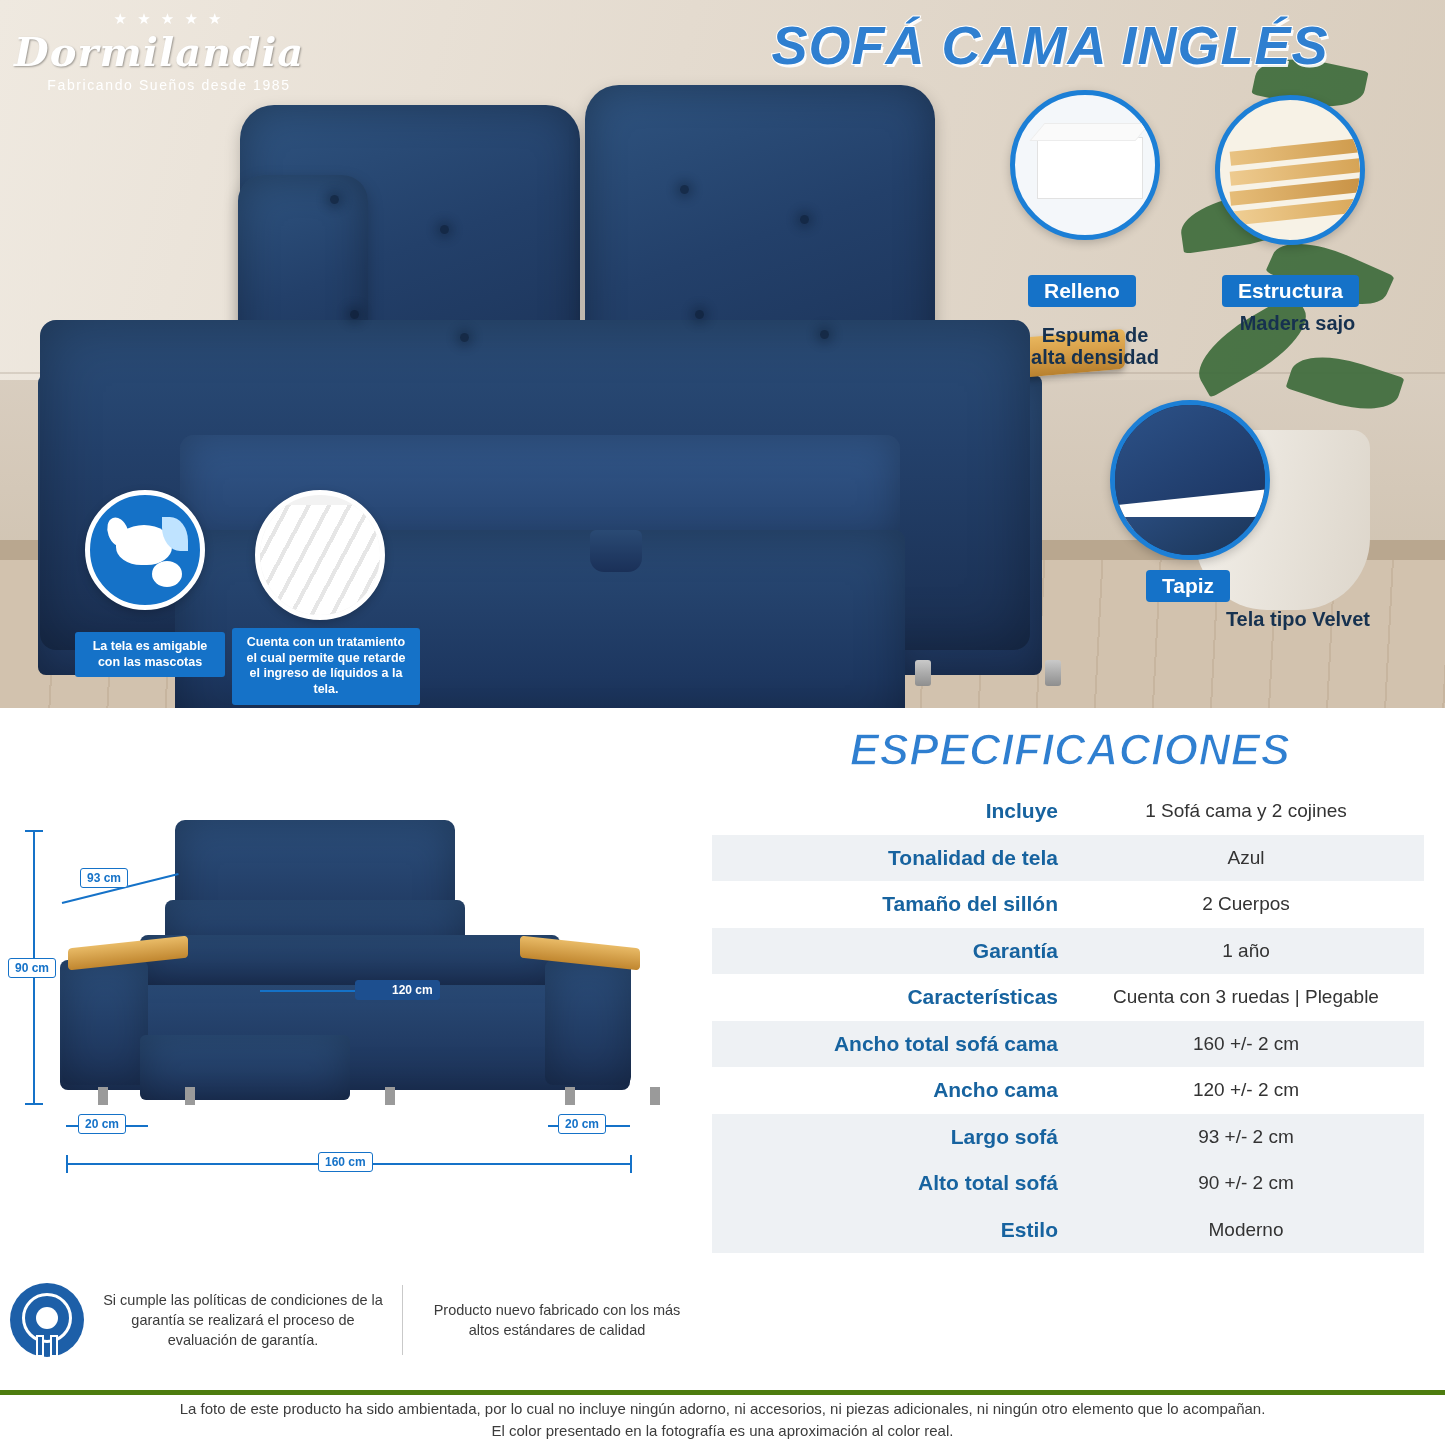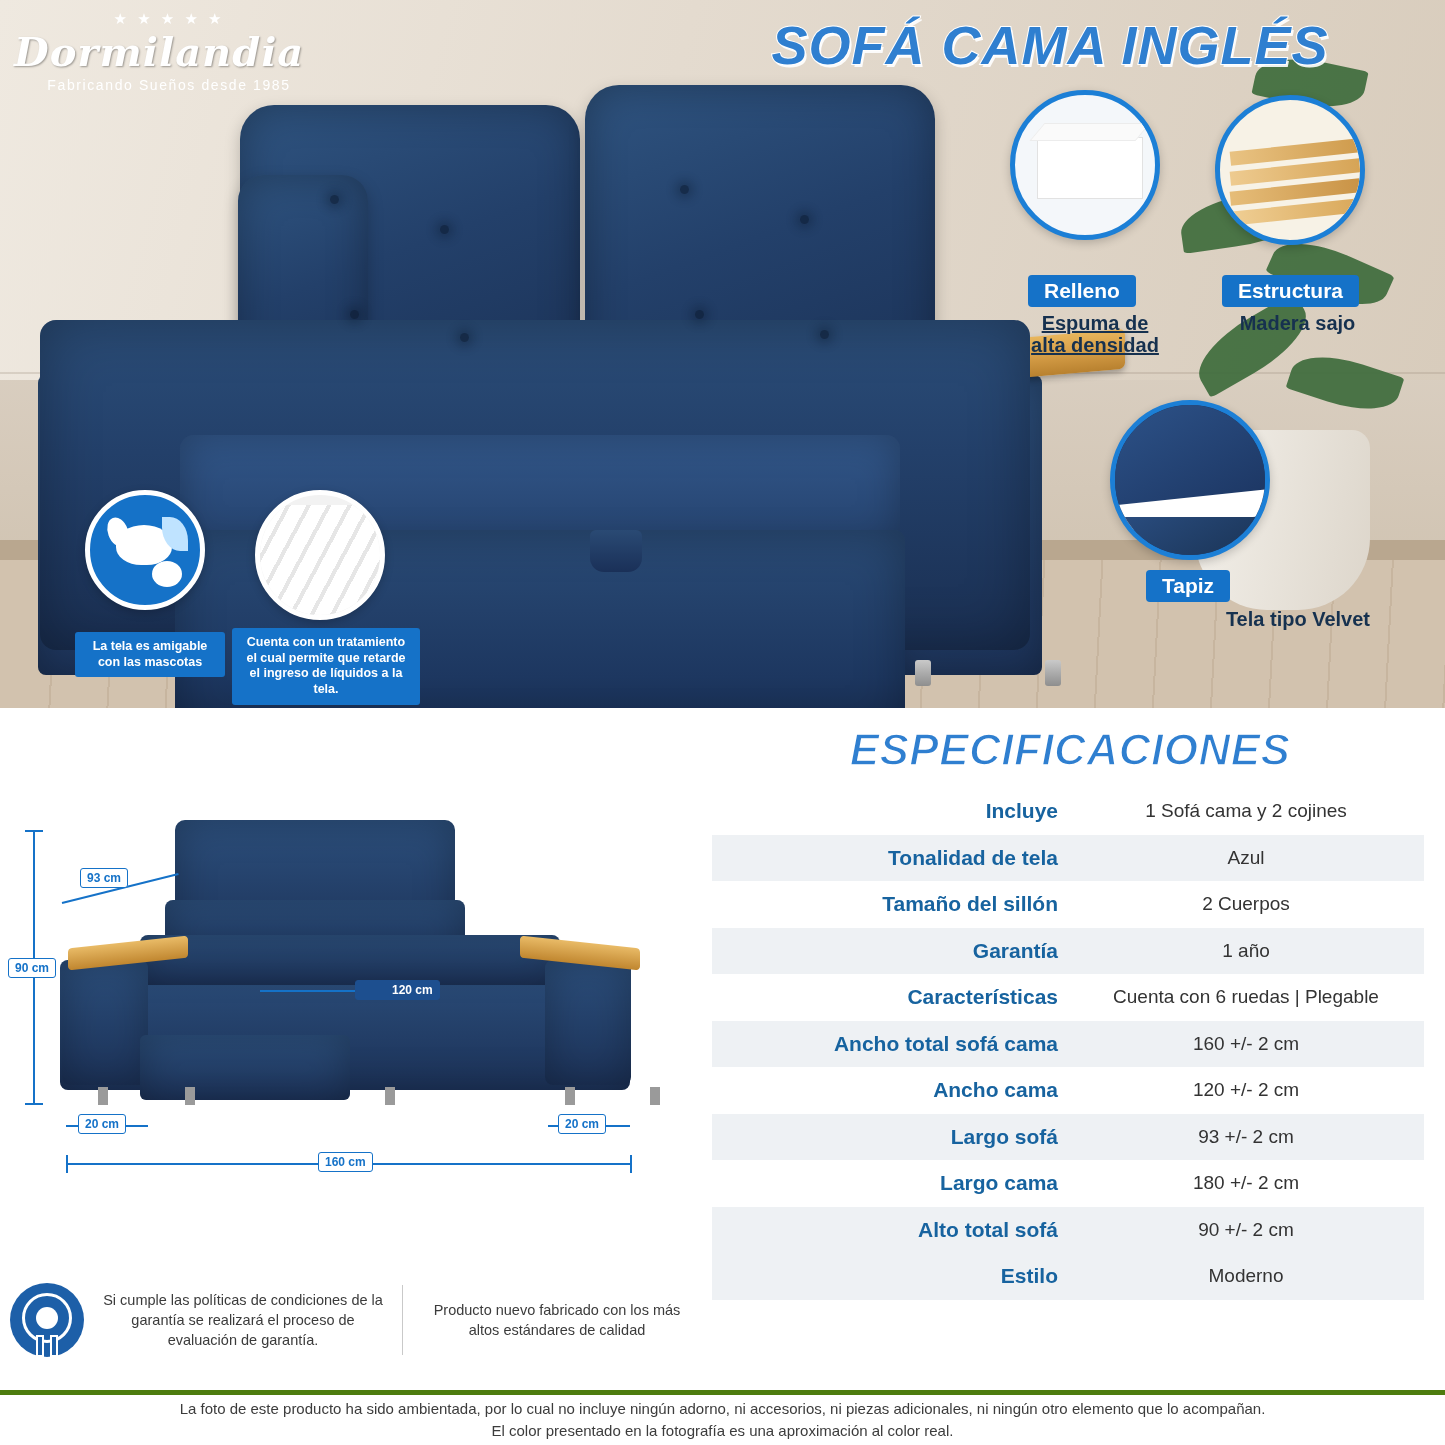--- a/index.html
+++ b/index.html
@@ -308,21 +308,21 @@
     <div class="logo-tag">Fabricando Sueños desde 1985</div>
   </div>
 
   <div class="hero-title">SOFÁ CAMA INGLÉS</div>
 
   <div class="circ" style="left:1010px; top:90px; width:150px; height:150px; background:#f4f7fa;">
     <div style="position:absolute;left:22px;top:42px;width:106px;height:62px;background:#ffffff;border:1px solid #e2e2e2;"></div>
     <div style="position:absolute;left:22px;top:28px;width:106px;height:18px;background:#fafafa;transform:skewX(-40deg);border:1px solid #ececec;"></div>
   </div>
   <div class="pill" style="left:1028px; top:275px;">Relleno</div>
-  <div class="pill-sub" style="left:1005px; top:312px; width:180px;text-decoration:underline;">Espuma de<br>alta densidad</div>
+  <div class="pill-sub" style="left:1005px; top:324px; width:180px;">Espuma de<br>alta densidad</div>
 
   <div class="circ" style="left:1215px; top:95px; width:150px; height:150px; background:#f7f2e6;">
     <div style="position:absolute;left:10px;top:45px;width:130px;height:14px;background:linear-gradient(90deg,#e9c383,#cf9b4c);transform:rotate(-6deg);"></div>
     <div style="position:absolute;left:10px;top:65px;width:130px;height:14px;background:linear-gradient(90deg,#eecb90,#d6a456);transform:rotate(-6deg);"></div>
     <div style="position:absolute;left:10px;top:85px;width:130px;height:14px;background:linear-gradient(90deg,#e6bd79,#c99346);transform:rotate(-6deg);"></div>
     <div style="position:absolute;left:10px;top:105px;width:130px;height:14px;background:linear-gradient(90deg,#f0cf95,#d9a85a);transform:rotate(-6deg);"></div>
   </div>
   <div class="pill" style="left:1222px; top:275px;">Estructura</div>
   <div class="pill-sub" style="left:1205px; top:312px; width:185px;">Madera sajo</div>
 
@@ -368,37 +368,33 @@
       <tr>
         <td class="k">Tamaño del sillón</td>
         <td class="v">2 Cuerpos</td>
       </tr>
       <tr class="alt">
         <td class="k">Garantía</td>
         <td class="v">1 año</td>
       </tr>
       <tr>
         <td class="k">Características</td>
-        <td class="v">Cuenta con 6 ruedas | Plegable</td>
+        <td class="v">Cuenta con 3 ruedas | Plegable</td>
       </tr>
       <tr class="alt">
         <td class="k">Ancho total sofá cama</td>
         <td class="v">160 +/- 2 cm</td>
       </tr>
       <tr>
         <td class="k">Ancho cama</td>
         <td class="v">120 +/- 2 cm</td>
       </tr>
       <tr class="alt">
         <td class="k">Largo sofá</td>
         <td class="v">93 +/- 2 cm</td>
-      </tr>
-      <tr>
-        <td class="k">Largo cama</td>
-        <td class="v">180 +/- 2 cm</td>
       </tr>
       <tr class="alt">
         <td class="k">Alto total sofá</td>
         <td class="v">90 +/- 2 cm</td>
       </tr>
       <tr class="alt">
         <td class="k">Estilo</td>
         <td class="v">Moderno</td>
       </tr>
     </tbody>

